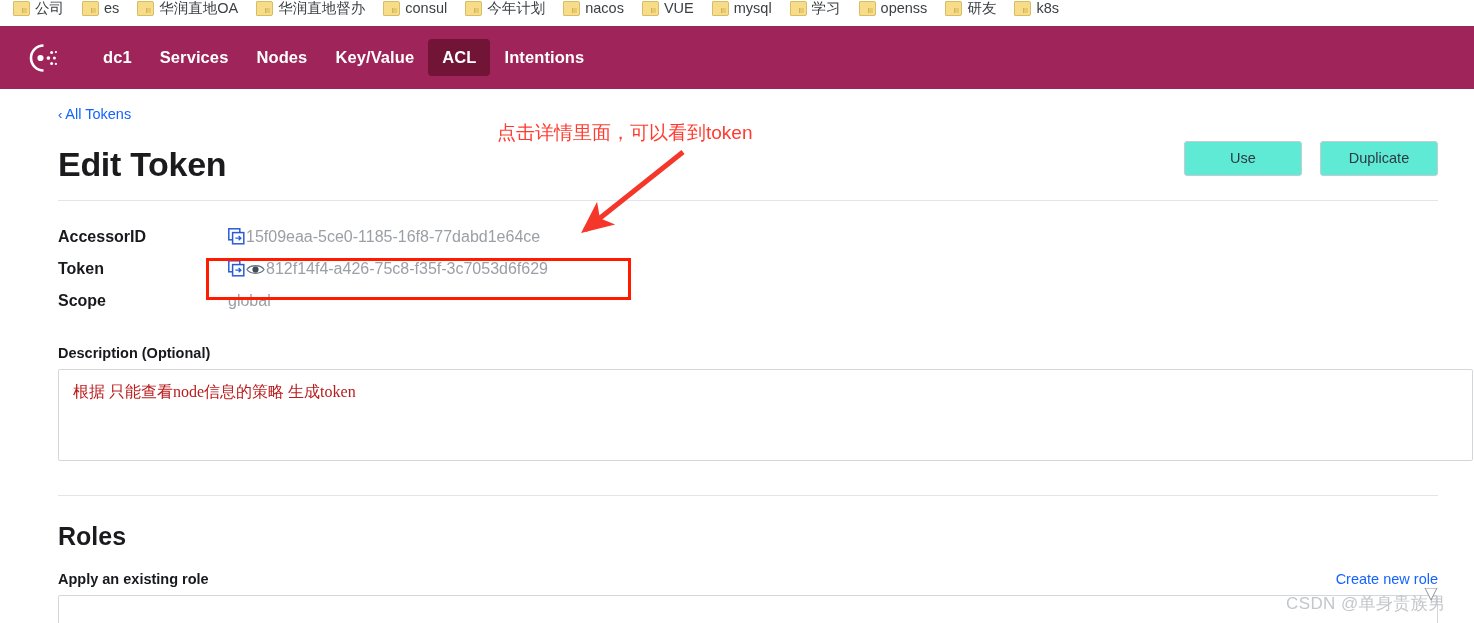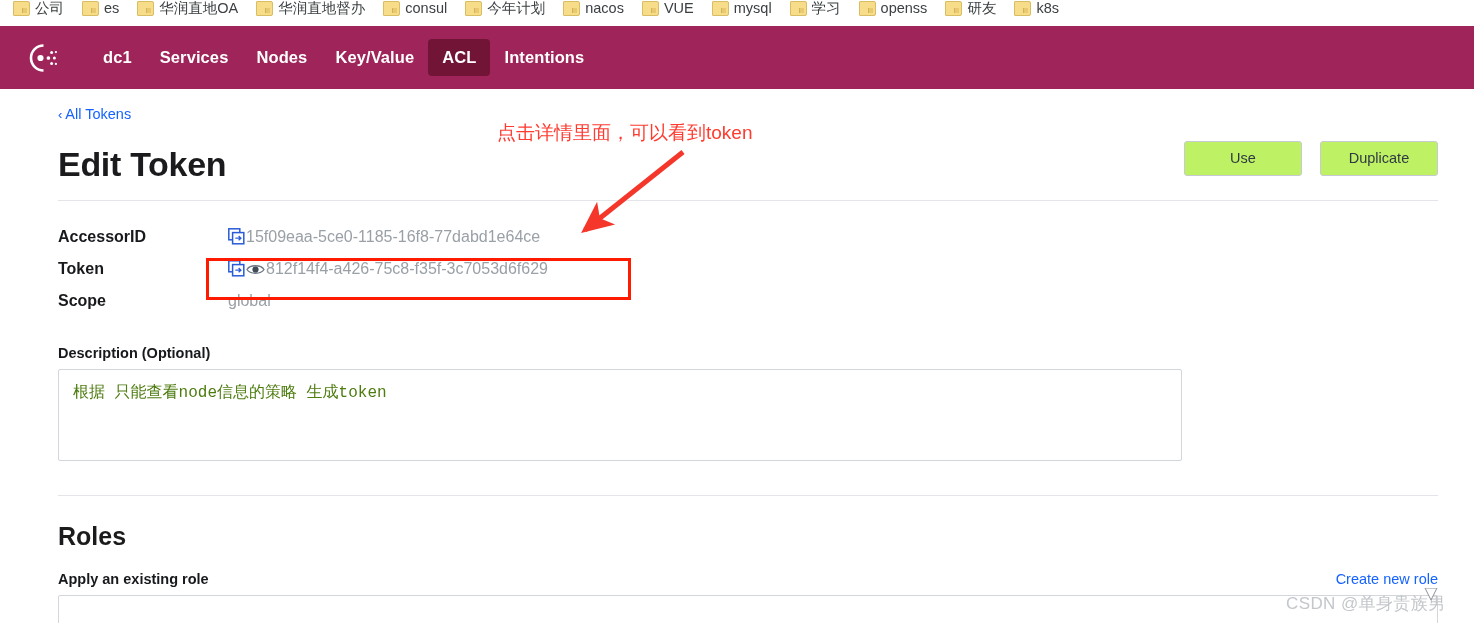--- a/index.html
+++ b/index.html
@@ -119,21 +119,21 @@
     display: flex;
     align-items: flex-start;
     justify-content: space-between;
   }
   .actions { display: flex; gap: 18px; margin-top: 18px; }
   .btn {
     min-width: 118px;
     height: 35px;
     border: 1px solid #c6cbd1;
     border-radius: 3px;
-    background: #bef264;
+    background: #5eead4;
     color: #2f3943;
     font-size: 14.5px;
     display: flex;
     align-items: center;
     justify-content: center;
     cursor: pointer;
     font-family: "Liberation Sans", sans-serif;
   }
 
   .hr {
@@ -170,30 +170,30 @@
   
   .field { margin-top: 28px; }
   .field-label {
     font-size: 14.5px;
     color: #17191c;
     font-weight: 600;
     margin-bottom: 8px;
     font-family: "Liberation Sans", sans-serif;
   }
   .textarea {
-    width: 1124px;
+    width: 1415px;
     height: 92px;
     border: 1px solid #d3d6da;
     border-radius: 2px;
     background: #ffffff;
     padding: 12px 14px;
     font-size: 16px;
-    color: #4d7c0f;
+    color: #b91c1c;
     position: relative;
-    font-family: Liberation Mono, monospace;
+    font-family: Liberation Serif, serif;
   }
 
   .hr2 {
     height: 1px;
     background: #e3e5e8;
     margin: 34px 0 0 0;
     width: 1380px;
   }
 
   .section-title {

